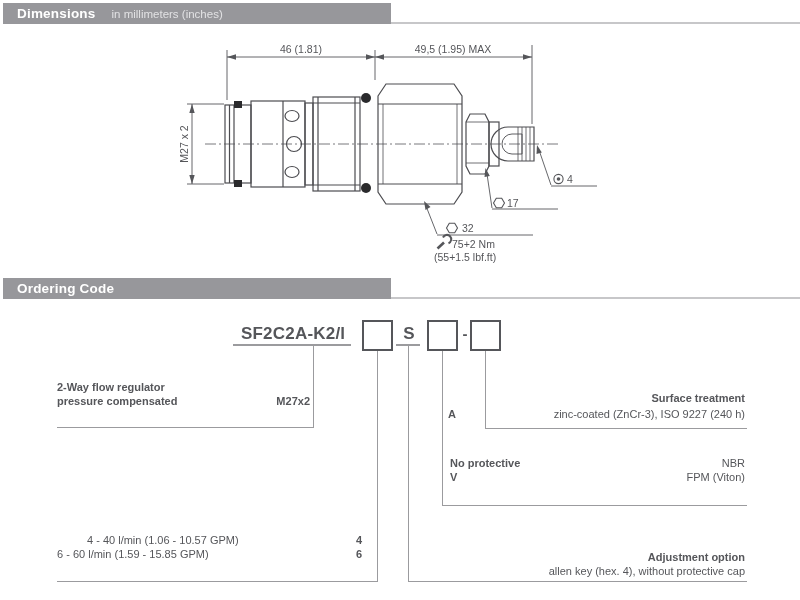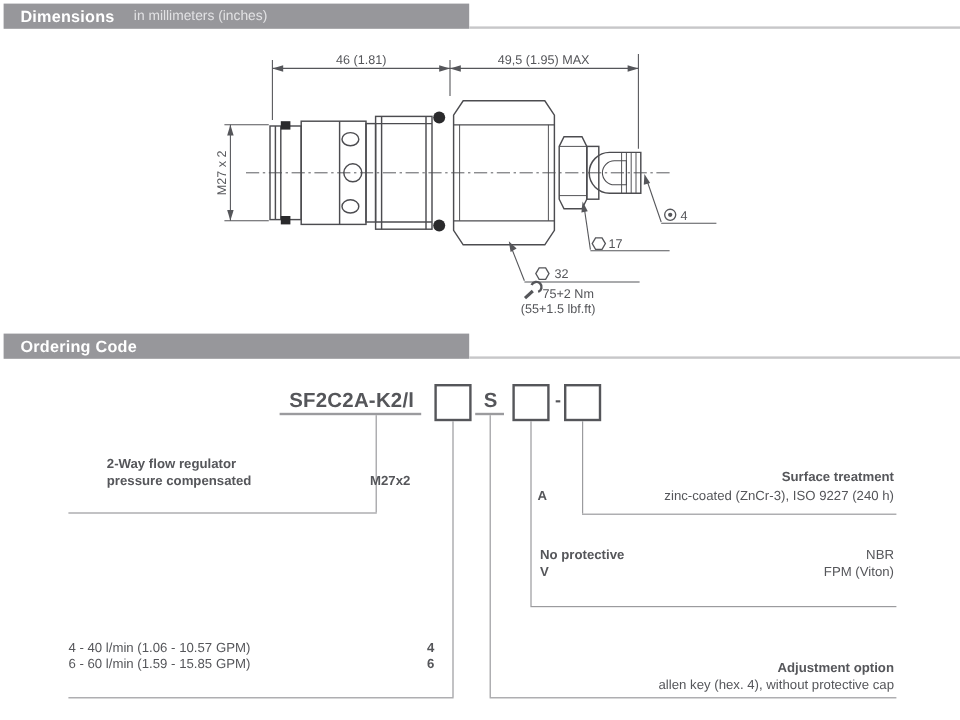--- a/index.html
+++ b/index.html
@@ -163,21 +163,21 @@
   <div class="vline" style="left:408px;top:46px;height:235px;"></div>
   <div class="vline" style="left:442px;top:51px;height:154px;"></div>
   <div class="vline" style="left:485px;top:51px;height:77px;"></div>
 
   <div class="hline" style="left:57px;top:127px;width:257px;"></div>
   <div class="hline" style="left:485px;top:128px;width:262px;"></div>
   <div class="hline" style="left:442px;top:205px;width:305px;"></div>
   <div class="hline" style="left:57px;top:281px;width:321px;"></div>
   <div class="hline" style="left:408px;top:281px;width:339px;"></div>
 
-  <div class="abs blk bold" style="left:57px;top:80px;width:253px;margin-left:32px;">
+  <div class="abs blk bold" style="left:57px;top:80px;width:253px;">
     <div>2-Way flow regulator</div>
     <div class="row">
       <span>pressure compensated</span>
       <span>M27x2</span>
     </div>
   </div>
 
   <div class="abs blk" style="left:448px;top:91px;width:297px;">
     <div class="bold tr">Surface treatment</div>
     <div class="row" style="margin-top:2px;">
@@ -191,21 +191,21 @@
       <span class="bold">No protective</span>
       <span>NBR</span>
     </div>
     <div class="row">
       <span class="bold">V</span>
       <span>FPM (Viton)</span>
     </div>
   </div>
 
   <div class="abs blk" style="left:57px;top:228px;width:305px;">
-    <div class="row" style="margin-top:5px;">
+    <div class="row" style="margin-top:5px;margin-left:30px;">
       <span>4 - 40 l/min (1.06 - 10.57 GPM)</span>
       <span class="bold">4</span>
     </div>
     <div class="row">
       <span>6 - 60 l/min (1.59 - 15.85 GPM)</span>
       <span class="bold">6</span>
     </div>
   </div>
 
   <div class="abs blk" style="left:407px;top:250px;width:338px;">

